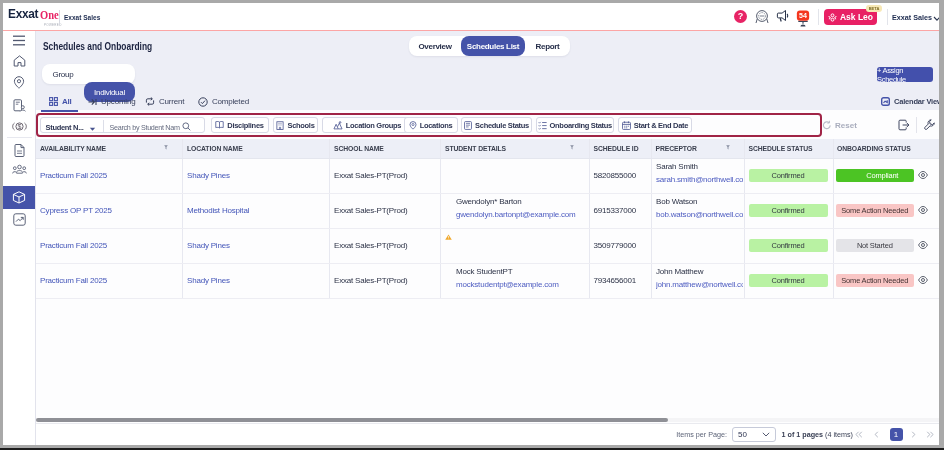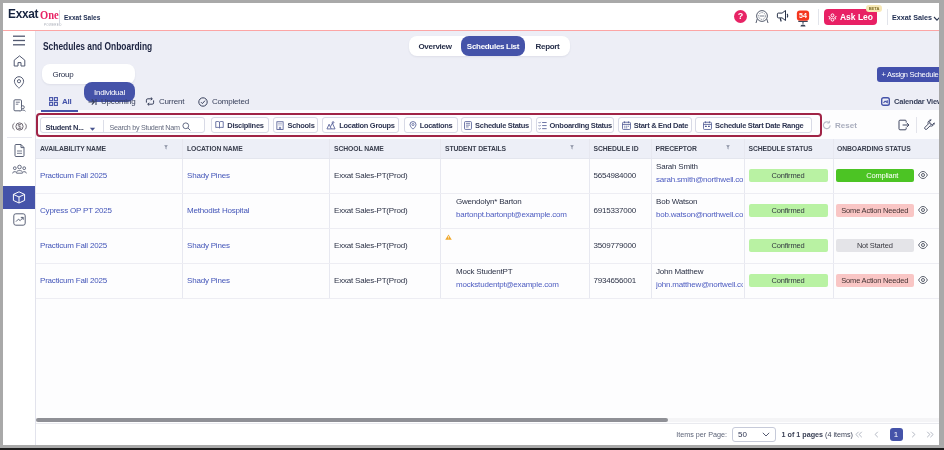--- a/index.html
+++ b/index.html
@@ -152,21 +152,21 @@
 
       <div class="abs" style="left:373px;top:5px;width:161px;height:20px;background:#fff;border-radius:8px;box-shadow:0 1px 2px rgba(40,45,80,0.08);"></div>
       <div class="abs" style="left:373px;top:5px;width:52px;height:20px;font-size:8px;letter-spacing:-0.3px;font-weight:bold;color:#262e49;display:flex;align-items:center;justify-content:center;">Overview</div>
       <div class="abs" style="left:425px;top:5px;width:64px;height:20px;background:#4553a9;border-radius:8px;color:#fff;font-size:8px;letter-spacing:-0.3px;font-weight:bold;display:flex;align-items:center;justify-content:center;">Schedules List</div>
       <div class="abs" style="left:489px;top:5px;width:45px;height:20px;font-size:8px;letter-spacing:-0.3px;font-weight:bold;color:#262e49;display:flex;align-items:center;justify-content:center;">Report</div>
 
       <div class="abs" style="left:6px;top:33px;width:93px;height:20px;background:#fff;border-radius:8px;box-shadow:0 1px 2px rgba(40,45,80,0.08);"></div>
       <div class="abs" style="left:6px;top:33px;width:42px;height:20px;font-size:8px;letter-spacing:-0.2px;color:#262e49;display:flex;align-items:center;justify-content:center;">Group</div>
       <div class="abs" style="left:48px;top:33px;width:51px;height:20px;background:#4553a9;border-radius:8px;color:#fff;font-size:8px;letter-spacing:-0.3px;display:flex;align-items:center;justify-content:center;margin-top:18px;">Individual</div>
 
-      <div class="abs" style="left:841px;top:36px;width:66px;height:15px;background:#4350ac;border-radius:3px;color:#fff;font-size:7.5px;letter-spacing:-0.3px;display:flex;align-items:center;justify-content:center;">+ Assign Schedule</div>
+      <div class="abs" style="left:841px;top:36px;width:56px;height:15px;background:#4350ac;border-radius:3px;color:#fff;font-size:7.5px;letter-spacing:-0.3px;display:flex;align-items:center;justify-content:center;">+ Assign Schedule</div>
 
       <div class="tabtxt" style="left:13px;top:62px;height:17px;color:#4553a9;font-weight:bold;">
         <svg width="9" height="9" viewBox="0 0 9 9">
             <g fill="none" stroke="#4553a9" stroke-width="1.1">
               <rect x="0.6" y="0.6" width="3" height="3"></rect>
               <rect x="5.4" y="0.6" width="3" height="3"></rect>
               <rect x="0.6" y="5.4" width="3" height="3"></rect>
               <rect x="5.4" y="5.4" width="3" height="3"></rect>
             </g>
           </svg>
@@ -223,21 +223,21 @@
             </svg>
           <span style="font-weight:bold;">Disciplines</span>
           </div>
         <div class="pill" style="left:237px;width:45px;">
           <svg width="8" height="9" viewBox="0 0 9 10">
               <rect x="1" y="0.8" width="7" height="8.6" fill="none" stroke="#49548f" stroke-width="0.9"></rect>
               <path d="M2.8 2.6 h1.2 M5 2.6 h1.2 M2.8 4.4 h1.2 M5 4.4 h1.2 M3.8 9.2 V7 h1.4 V9.2" stroke="#49548f" stroke-width="0.8" fill="none"></path>
             </svg>
           <span style="font-weight:bold;">Schools</span>
           </div>
-        <div class="pill" style="left:286px;width:77px;">
+        <div class="pill" style="left:286px;width:90px;">
           <svg width="10" height="9" viewBox="0 0 11 10">
               <g fill="none" stroke="#49548f" stroke-width="0.9">
                 <path d="M1 8.8 L3.4 3.6 L5.8 8.8 Z"></path>
                 <path d="M5 6.4 L7 2.4 L10 8.8 H5.8"></path>
                 <circle cx="7.8" cy="1.6" r="0.9"></circle>
               </g>
             </svg>
           <span style="font-weight:bold;">Location Groups</span>
           </div>
         <div class="pill" style="left:367.5px;width:54px;">
@@ -265,28 +265,20 @@
             </svg>
           <span style="font-weight:bold;">Onboarding Status</span>
           </div>
         <div class="pill" style="left:582px;width:74px;">
           <svg width="9" height="9" viewBox="0 0 10 10">
               <rect x="0.6" y="1.4" width="8.8" height="8" rx="1" fill="none" stroke="#49548f" stroke-width="0.9"></rect>
               <path d="M2.8 0.4 v2 M7.2 0.4 v2 M0.6 3.8 h8.8" stroke="#49548f" stroke-width="0.9"></path>
               <path d="M2.4 5.8 h1.4 M4.4 5.8 h1.4 M6.4 5.8 h1.4 M2.4 7.6 h1.4 M4.4 7.6 h1.4" stroke="#49548f" stroke-width="0.8"></path>
             </svg>
           <span style="font-weight:bold;">Start &amp; End Date</span>
-          </div>
-        <div class="pill" style="left:659px;width:116.5px;">
-          <svg width="9" height="9" viewBox="0 0 10 10">
-              <rect x="0.6" y="1.4" width="8.8" height="8" rx="1" fill="none" stroke="#49548f" stroke-width="0.9"></rect>
-              <path d="M2.8 0.4 v2 M7.2 0.4 v2 M0.6 3.8 h8.8" stroke="#49548f" stroke-width="0.9"></path>
-              <path d="M2.2 6 h2 M5.6 6 h2" stroke="#49548f" stroke-width="1.4"></path>
-            </svg>
-          <span style="font-weight:bold;">Schedule Start Date Range</span>
           </div>
         <svg class="abs" style="left:786px;top:10px;" width="10" height="10" viewBox="0 0 10 10">
             <path d="M8.2 5.4 a3.4 3.4 0 1 1 -1-2.6" fill="none" stroke="#b9bcc9" stroke-width="1.1"></path>
             <path d="M7.4 0.8 L7.4 3 L5.2 3" fill="none" stroke="#b9bcc9" stroke-width="1"></path>
           </svg>
         <div class="abs" style="left:799px;top:10.5px;font-size:8px;font-weight:bold;color:#a9adbd;">Reset</div>
         <svg class="abs" style="left:862px;top:9px;" width="12" height="12" viewBox="0 0 12 12">
             <path d="M8.2 3.6 V2.2 a1 1 0 0 0 -1-1 H2 a1 1 0 0 0 -1 1 V9.8 a1 1 0 0 0 1 1 h5.2 a1 1 0 0 0 1-1 V8.4" fill="none" stroke="#3f4660" stroke-width="1"></path>
             <path d="M4.6 6 h6.2 M8.9 4 L10.9 6 L8.9 8" fill="none" stroke="#3f4660" stroke-width="1"></path>
           </svg>
@@ -324,38 +316,38 @@
 
         <div class="rowline" style="top:47.5px;background:#e4e6ee;"></div>
         <div class="rowline" style="top:82.5px;"></div>
         <div class="rowline" style="top:117.5px;"></div>
         <div class="rowline" style="top:152.5px;"></div>
         <div class="rowline" style="top:187.5px;"></div>
 
         <div class="cell1" style="left:4px;top:61px;">Practicum Fall 2025</div>
         <div class="cell1" style="left:151px;top:61px;">Shady Pines</div>
         <div class="celld" style="left:298px;top:61px;">Exxat Sales-PT(Prod)</div>
-        <div class="celld" style="left:557.5px;top:61px;">5654984000</div>
+        <div class="celld" style="left:557.5px;top:61px;">5820855000</div>
         <div class="twol" style="left:620px;top:50px;width:87px;">
             <div class="nm">Sarah Smith</div>
             <div class="em">sarah.smith@northwell.com</div>
           </div>
         <div class="badge" style="left:712.5px;top:58.5px;width:79px;background:#b9f2a3;color:#333a40;">Confirmed</div>
         <div class="badge" style="left:799.5px;top:58.5px;width:78.5px;background:#4cc424;color:#fff;padding-left:15px;">Compliant</div>
         <svg class="abs" style="left:882px;top:61px;" width="10" height="8" viewBox="0 0 10 8">
             <path d="M0.6 4 C1.8 1.6 3.3 0.5 5 0.5 S8.2 1.6 9.4 4 C8.2 6.4 6.7 7.5 5 7.5 S1.8 6.4 0.6 4 Z" fill="none" stroke="#4a4f5e" stroke-width="0.9"></path>
             <circle cx="5" cy="4" r="1.5" fill="none" stroke="#4a4f5e" stroke-width="0.9"></circle>
           </svg>
 
         <div class="cell1" style="left:4px;top:96px;">Cypress OP PT 2025</div>
         <div class="cell1" style="left:151px;top:96px;">Methodist Hospital</div>
         <div class="celld" style="left:298px;top:96px;">Exxat Sales-PT(Prod)</div>
         <div class="twol" style="left:420px;top:85px;width:130px;">
             <div class="nm">Gwendolyn* Barton</div>
-            <div class="em">bartonpt.bartonpt@example.com</div>
+            <div class="em">gwendolyn.bartonpt@example.com</div>
           </div>
         <div class="celld" style="left:557.5px;top:96px;">6915337000</div>
         <div class="twol" style="left:620px;top:85px;width:87px;">
             <div class="nm">Bob Watson</div>
             <div class="em">bob.watson@northwell.com</div>
           </div>
         <div class="badge" style="left:712.5px;top:93.5px;width:79px;background:#b9f2a3;color:#333a40;">Confirmed</div>
         <div class="badge" style="left:799.5px;top:93.5px;width:78.5px;background:#f9c6c5;color:#433;">Some Action Needed</div>
         <svg class="abs" style="left:882px;top:96px;" width="10" height="8" viewBox="0 0 10 8">
             <path d="M0.6 4 C1.8 1.6 3.3 0.5 5 0.5 S8.2 1.6 9.4 4 C8.2 6.4 6.7 7.5 5 7.5 S1.8 6.4 0.6 4 Z" fill="none" stroke="#4a4f5e" stroke-width="0.9"></path>

